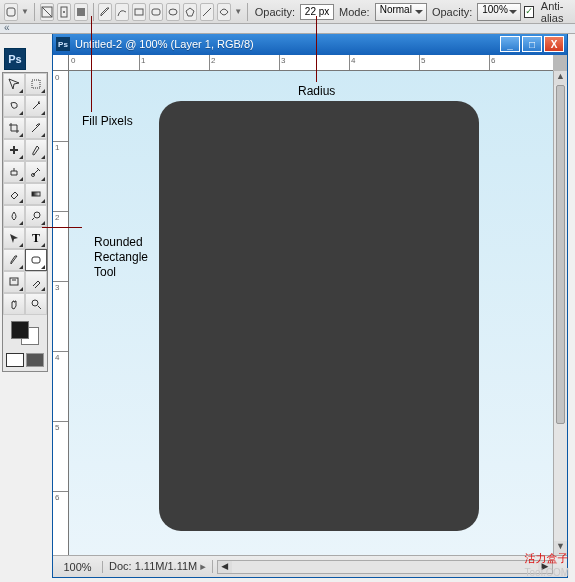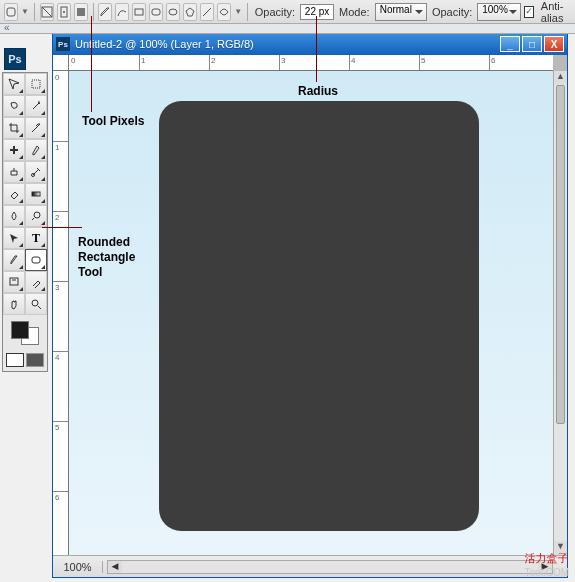--- a/index.html
+++ b/index.html
@@ -68,21 +68,21 @@
 
   .statusbar { position: absolute; left: 0; right: 0; bottom: 0; height: 22px; background: linear-gradient(#ececec,#dcdcdc); border-top: 1px solid #aaa; display: flex; align-items: center; font-size: 10px; color: #333; }
   .status-zoom { width: 50px; border-right: 1px solid #aaa; text-align: center; }
   .status-doc { padding: 0 6px; border-right: 1px solid #aaa; }
   .status-doc::after { content: " ▸"; color: #666; }
   .status-scroll { flex: 1; height: 14px; margin: 0 14px 0 4px; background: #e4e4e4; border: 1px solid #aaa; position: relative; }
   .status-scroll .arr { position: absolute; top: 0; bottom: 0; width: 14px; background: #ddd; text-align: center; font-size: 9px; }
   .status-scroll .arr.l { left: 0; } .status-scroll .arr.r { right: 0; }
 
   
-  .annot { position: absolute; z-index: 5; font-weight: bold; font-size: 12px; color: #000; }
+  .annot { position: absolute; z-index: 5; font-weight: normal; font-size: 12px; color: #000; }
   .annot-line { position: absolute; background: #7a0000; z-index: 5; }
   .watermark { position: absolute; right: 6px; bottom: 4px; font-size: 11px; color: #d11; z-index: 6; }
   .watermark .sub { color: #c8c8c8; font-size: 10px; }
 </style>
 </head>
 <body>
 
 <div class="options-bar">
   <div class="opt-icon">
       <svg width="12" height="12">
@@ -384,35 +384,36 @@
     <div class="canvas">
       <div class="round-rect"></div>
     </div>
     <div class="scroll-v">
       <div class="arr up">▲</div>
       <div class="thumb"></div>
       <div class="arr down">▼</div>
     </div>
     <div class="statusbar">
       <div class="status-zoom">100%</div>
+      <div class="status-doc">Doc: 1.11M/1.11M</div>
       <div class="status-scroll">
         <div class="arr l">◀</div>
         <div class="arr r">▶</div>
       </div>
     </div>
   </div>
 </div>
 
 <div class="annot-line" style="left:91px; top:16px; width:1px; height:96px;"></div>
-<div class="annot" style="left:82px; top:114px;">Tool Pixels</div>
+<div class="annot" style="left:82px; top:114px;">Fill Pixels</div>
 
 <div class="annot-line" style="left:316px; top:16px; width:1px; height:66px;"></div>
 <div class="annot" style="left:298px; top:84px;">Radius</div>
 
 <div class="annot-line" style="left:42px; top:227px; width:40px; height:1px;"></div>
-<div class="annot" style="left:78px; top:235px; white-space:pre-line; line-height:1.25;">Rounded
+<div class="annot" style="left:94px; top:235px; white-space:pre-line; line-height:1.25;">Rounded
 Rectangle
 Tool</div>
 
 <div class="watermark">
   <span>活力盒子</span><br>
   <span class="sub">Tool.COM</span>
 </div>
 
 </body></html>

